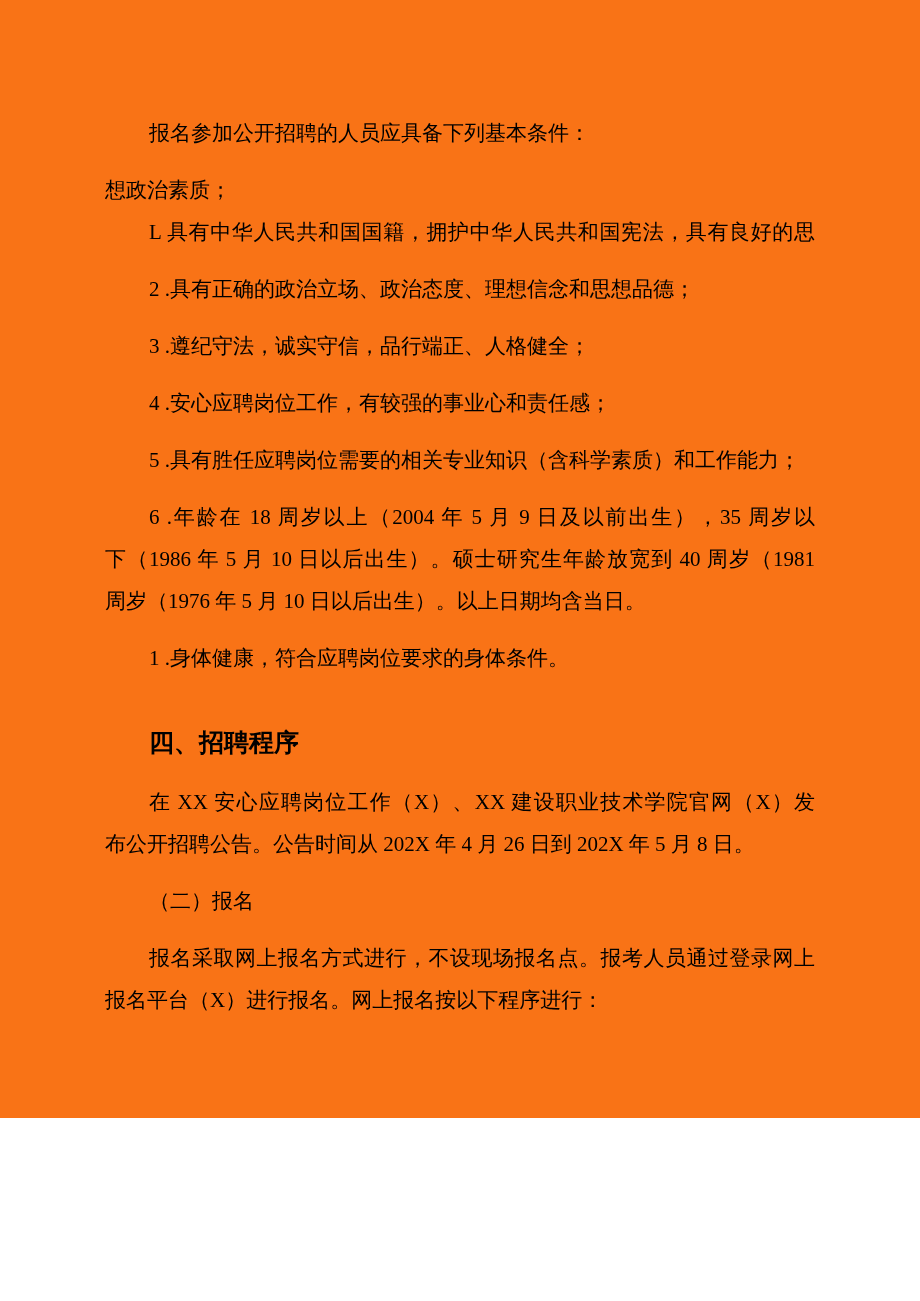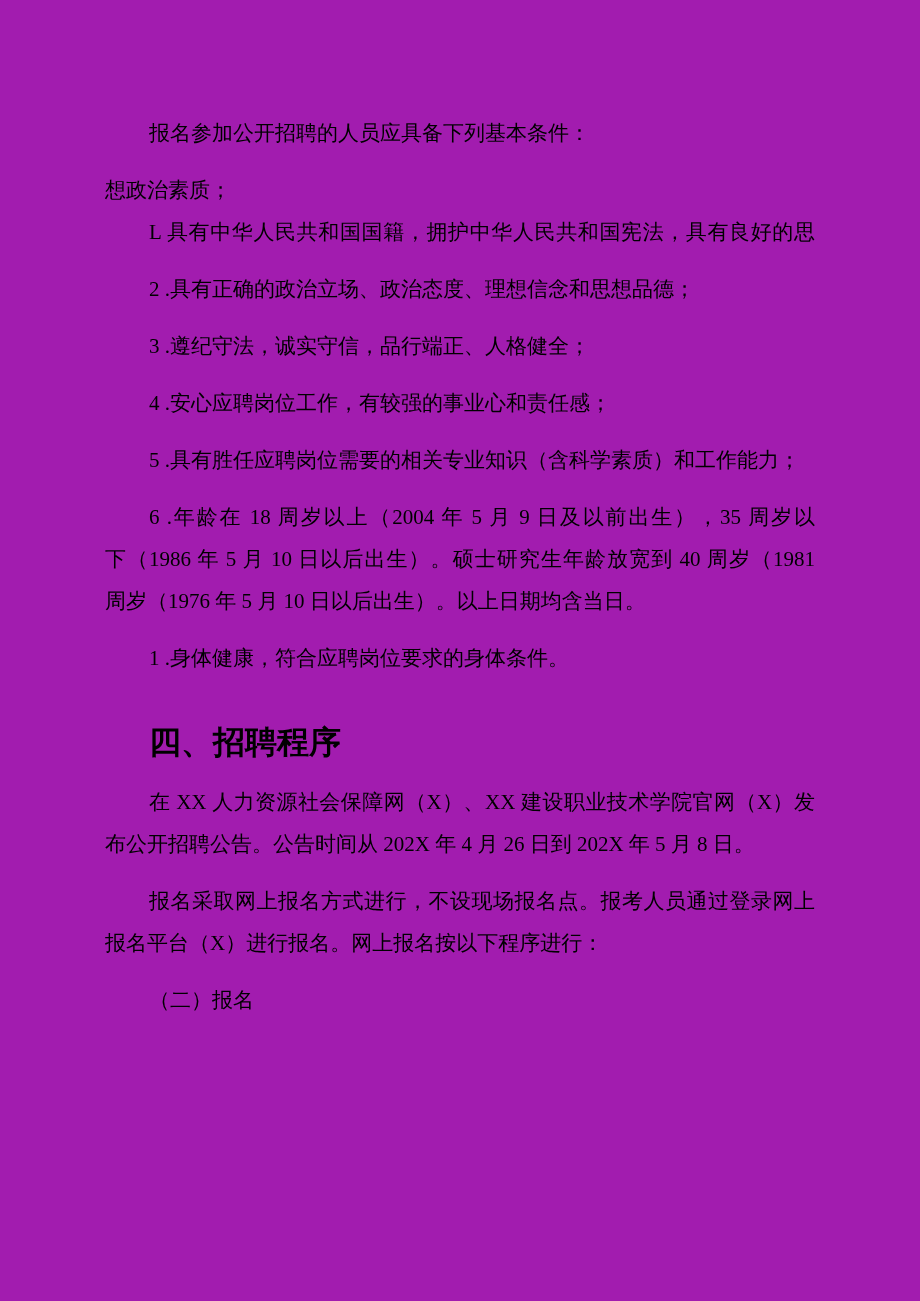--- a/index.html
+++ b/index.html
@@ -4,22 +4,22 @@
 <style>
   html, body { margin: 0; padding: 0; }
   body {
     width: 920px; height: 1301px;
     background: #ffffff;
     color: #000000;
     font-family: "Liberation Serif", "DejaVu Serif", serif;
   }
   .page {
     position: relative;
-    width: 920px; height: 1301px;
-    background: #a21caf;
+    width: 920px; height: 1118px;
+    background: #f97316;
     overflow: hidden;
   }
   .content {
     position: absolute;
     left: 105px; right: 105px; top: 0;
     padding-top: 112px;
   }
   .para { margin: 0 0 15px 0; }
   .line {
     font-size: 21px;
@@ -30,21 +30,21 @@
     white-space: normal;
   }
   
   .fi { text-indent: 44px; }
   
   .j  { text-align: justify; text-align-last: justify; }
   .heading-para { margin-top: 39px; margin-bottom: 15px; }
   .heading {
     font-family: "Liberation Sans", "DejaVu Sans", sans-serif;
     font-weight: bold;
-    font-size: 32px;
+    font-size: 25px;
     line-height: 48px;
     height: 48px;
     overflow: hidden;
     text-indent: 44px;
   }
 </style>
 </head>
 <body>
 
 <div class="page">
@@ -85,27 +85,27 @@
       <div class="line fi">1 .身体健康，符合应聘岗位要求的身体条件。</div>
     </div>
 
 
     <div class="para heading-para">
       <div class="heading">四、招聘程序</div>
     </div>
 
 
     <div class="para">
-      <div class="line fi j">在 XX 人力资源社会保障网（X）、XX 建设职业技术学院官网（X）发</div>
+      <div class="line fi j">在 XX 安心应聘岗位工作（X）、XX 建设职业技术学院官网（X）发</div>
       <div class="line">布公开招聘公告。公告时间从 202X 年 4 月 26 日到 202X 年 5 月 8 日。</div>
+    </div>
+
+    <div class="para">
+      <div class="line fi">（二）报名</div>
     </div>
 
     <div class="para">
       <div class="line fi j">报名采取网上报名方式进行，不设现场报名点。报考人员通过登录网上</div>
       <div class="line">报名平台（X）进行报名。网上报名按以下程序进行：</div>
     </div>
 
-    <div class="para">
-      <div class="line fi">（二）报名</div>
-    </div>
-
   </div>
 </div>
 
 </body></html>

